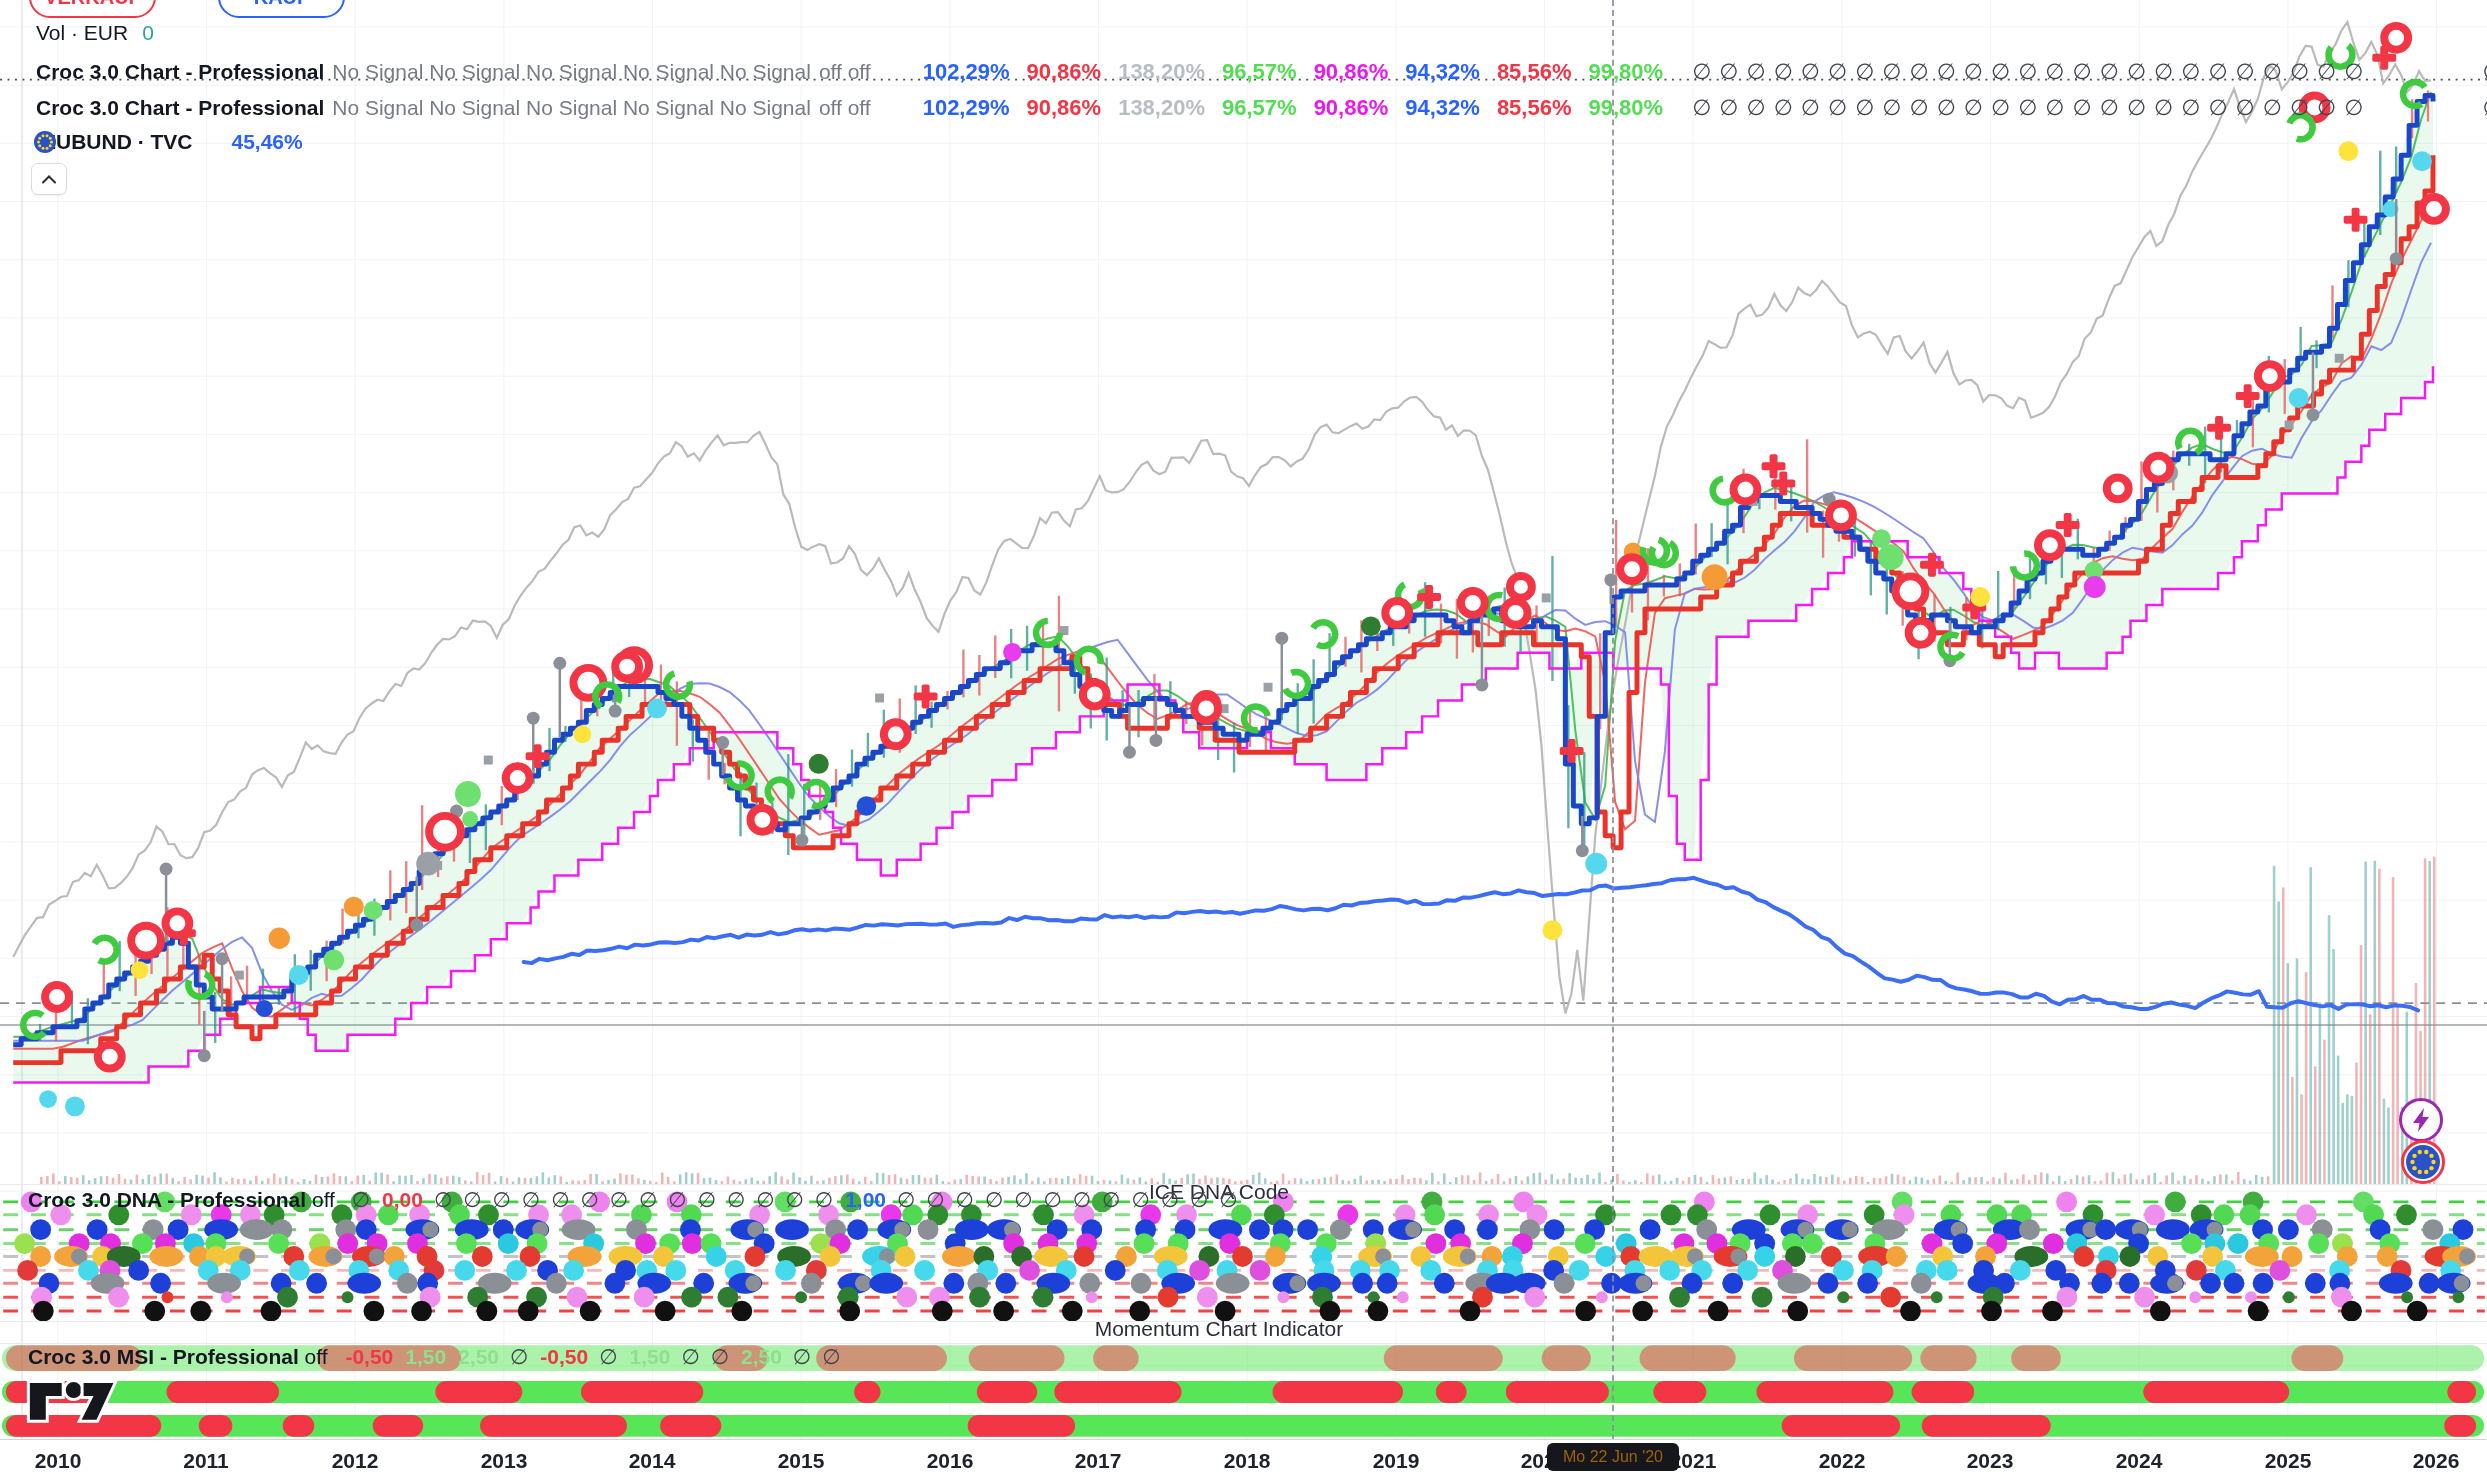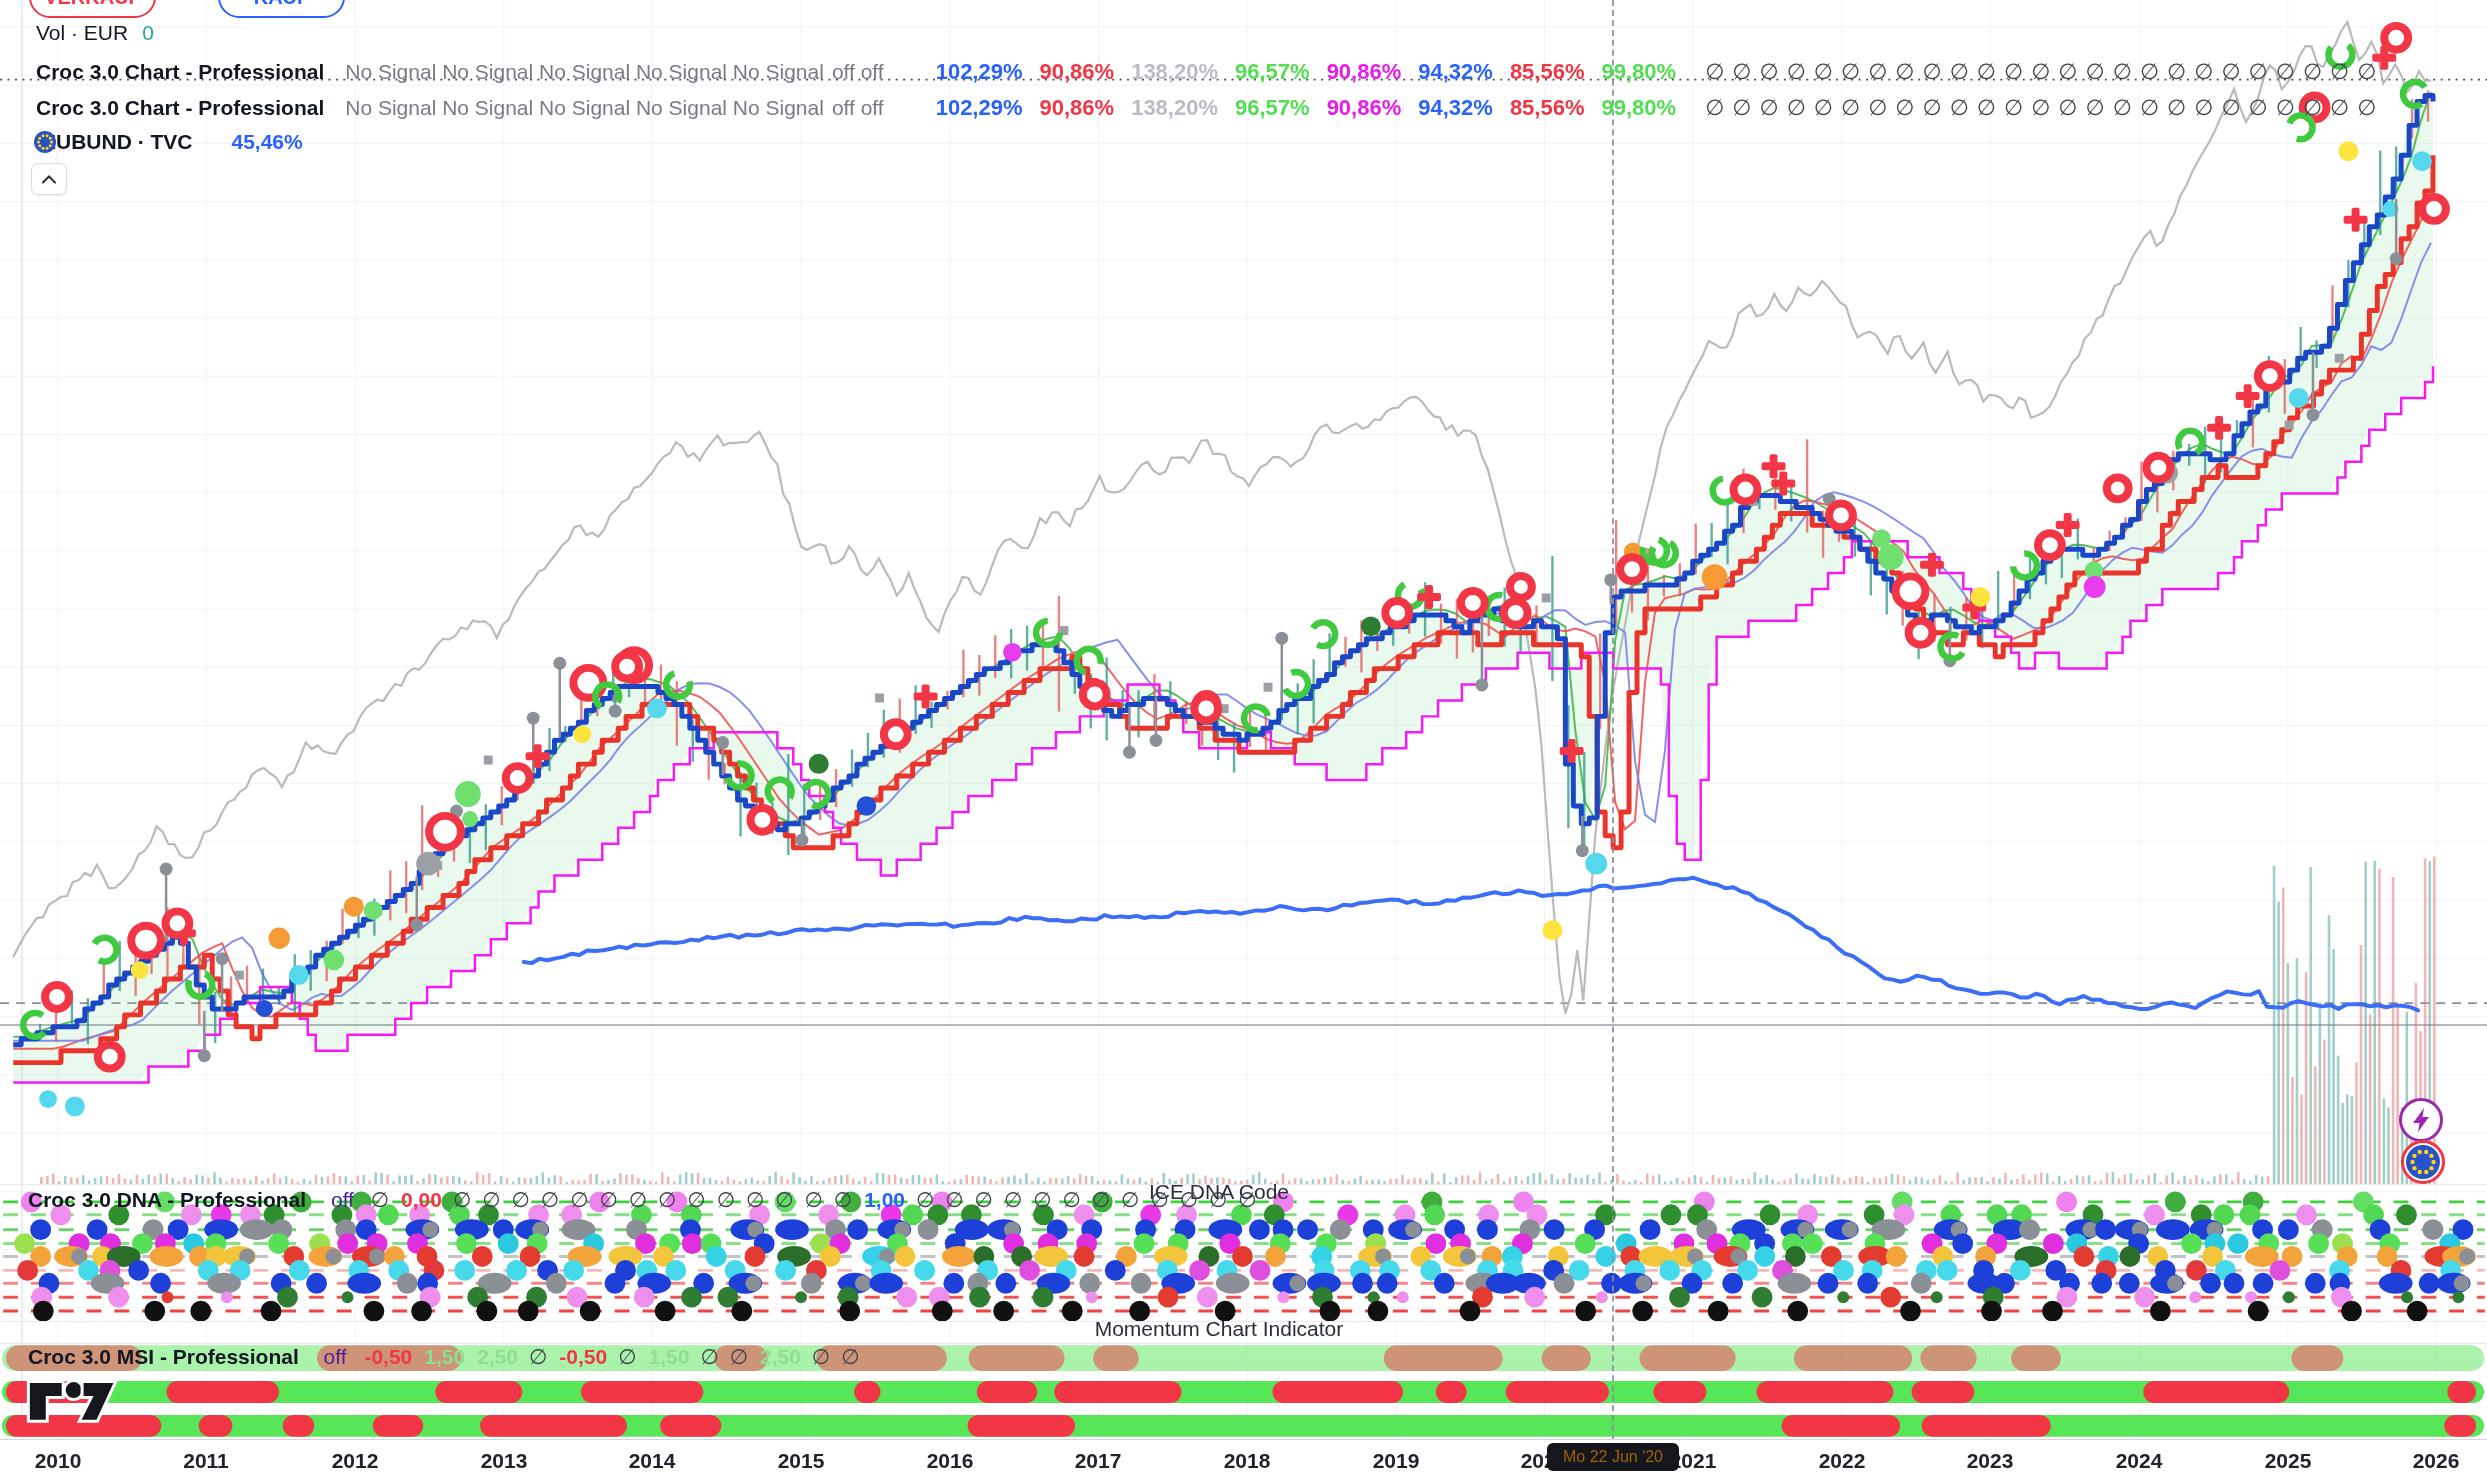--- a/index.html
+++ b/index.html
@@ -17,39 +17,39 @@
   .pillbtn{position:absolute;top:-24px;height:42px;width:127px;border-radius:21px;
            background:#fff;font:600 20px "Liberation Sans",sans-serif;z-index:10;
            display:flex;align-items:center;justify-content:center;cursor:pointer;}
   #btn-sell{left:29px;border:2px solid #f23645;color:#f23645;}
   #btn-buy{left:218px;border:2px solid #2962ff;color:#2962ff;}
   #vol-row{position:absolute;left:36px;top:18px;height:30px;line-height:30px;z-index:10;white-space:nowrap;font-size:21px;}
   #vol-row .vval{color:#26a69a;margin-left:14px;}
   #legend-rows{position:absolute;left:36px;top:54px;z-index:10;}
   .lrow{height:36px;line-height:36px;white-space:nowrap;}
   .lname{font-weight:700;font-size:21px;color:#131722;}
-  .lsig{color:#787b86;font-size:21px;margin-left:21px;}
+  .lsig{color:#787b86;font-size:21px;margin-left:8px;}
   .lflag{color:#787b86;font-size:21px;margin-left:8px;}
   .lvals{margin-left:52px;}
   .lval{font-weight:700;font-size:22px;margin-right:17px;}
   .nulls1{margin-left:12px;}
   .nulls2{margin-left:111px;}
   .nul{color:#40444c;font-size:22px;margin-right:8px;}
   #symbol-row{position:absolute;left:33px;top:125px;height:34px;line-height:34px;z-index:10;
               display:flex;align-items:center;white-space:nowrap;cursor:pointer;}
   #symbol-row .sname{font-weight:700;font-size:21px;margin-left:9px;}
   #symbol-row .sval{color:#2962ff;font-size:21px;font-weight:600;margin-left:16px;padding-left:23px;}
   #collapse-btn{position:absolute;left:31px;top:163px;width:34px;height:30px;background:#fff;
                 border:1px solid #d9dce3;border-radius:7px;z-index:10;display:flex;
                 align-items:center;justify-content:center;cursor:pointer;box-shadow:0 1px 2px rgba(0,0,0,.06);}
   
   #dna-legend{position:absolute;left:28px;top:1188px;z-index:6;white-space:nowrap;font-size:21px;}
   #msi-legend{position:absolute;left:28px;top:1345px;z-index:6;white-space:nowrap;font-size:21px;}
   .pname{font-weight:700;font-size:21px;color:#131722;}
-  .pflag{color:#4c1d95;margin-left:19px;}
+  .pflag{color:#0f172a;margin-left:0;}
   .pval{font-weight:600;margin-left:12px;}
   .pnul{color:#40444c;margin-left:11px;}
   #dna-title,#msi-title{position:absolute;left:0;width:2438px;text-align:center;z-index:6;
                         font-size:21px;font-weight:500;color:#2a2e39;}
   #dna-title{top:1180px;}
   #msi-title{top:1317px;}
   
   .cicon{position:absolute;width:44px;height:44px;border-radius:50%;background:#fff;z-index:9;
          display:flex;align-items:center;justify-content:center;cursor:pointer;box-sizing:border-box;}
   #icon-flash{left:2399px;top:1098px;border:3px solid #9c27b0;}

